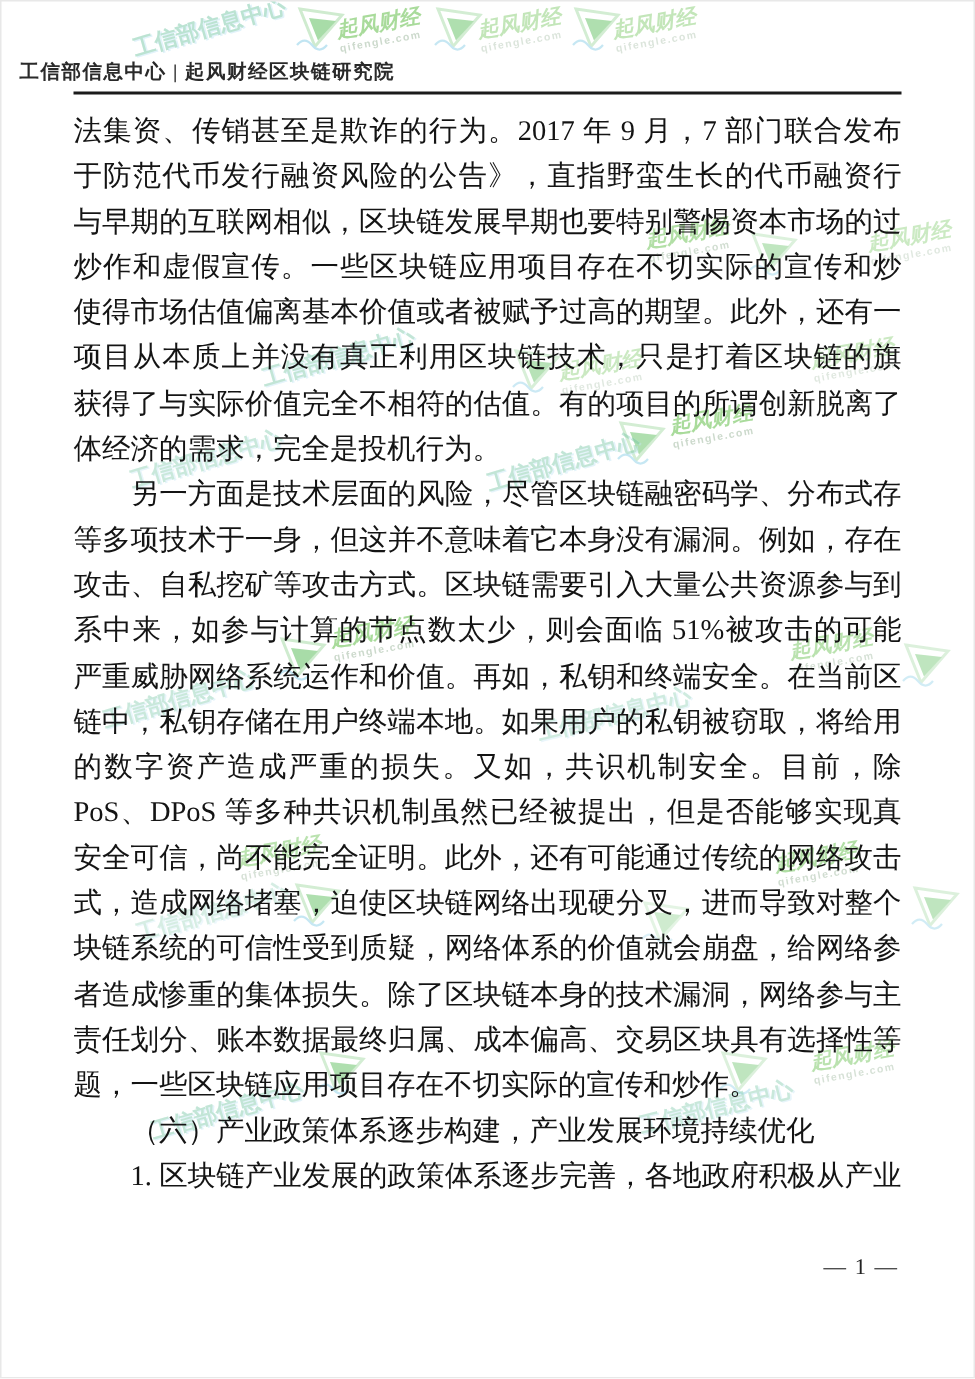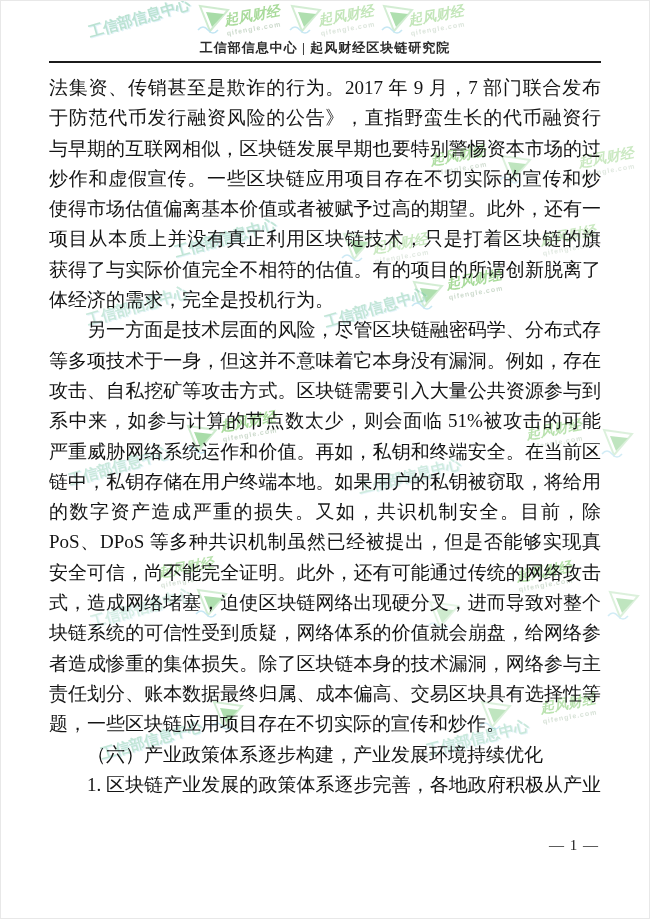--- a/index.html
+++ b/index.html
@@ -3,21 +3,21 @@
 <meta charset="utf-8">
 <style>
   html,body{margin:0;padding:0;background:#ffffff;}
   .page{
     position:relative;width:650px;height:919px;background:#fff;overflow:hidden;
     font-family:"Liberation Serif","DejaVu Serif",serif;box-sizing:border-box;
     border:1px solid #e8e8e8;
   }
   
   .header-title{
-    position:absolute;top:38px;left:0;right:0;text-align:center;
+    position:absolute;top:38px;left:12px;right:0;
     font-size:13px;font-weight:bold;color:#2a2a2a;letter-spacing:1px;z-index:3;
   }
   .header-rule{position:absolute;top:60px;left:48px;right:48px;border-top:2px solid #1b1b1b;z-index:3;}
   
   .body-text{position:absolute;top:72px;left:48px;right:48px;color:#141414;z-index:2;}
   .line{font-size:19px;line-height:30.3px;height:30.3px;overflow:hidden;}
   .line.j{text-align:justify;text-align-last:justify;}
   .line.l{text-align:left;}
   .line.h{text-align:left;font-weight:normal;}
   

